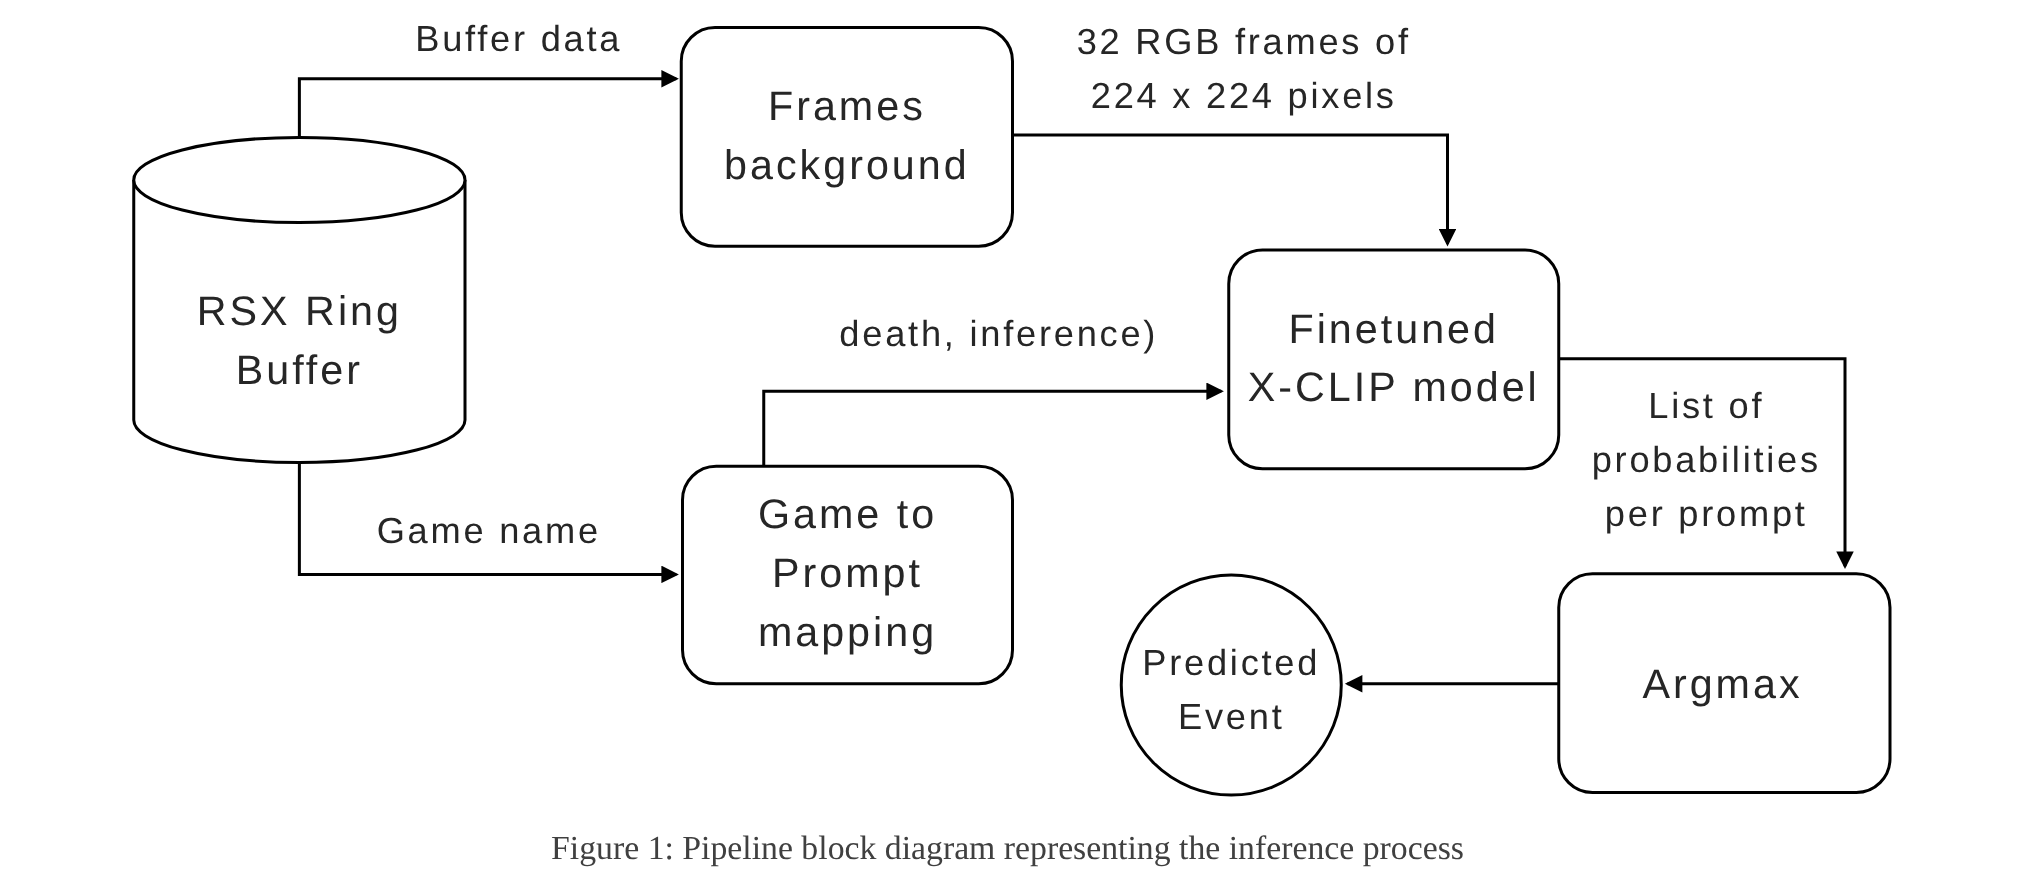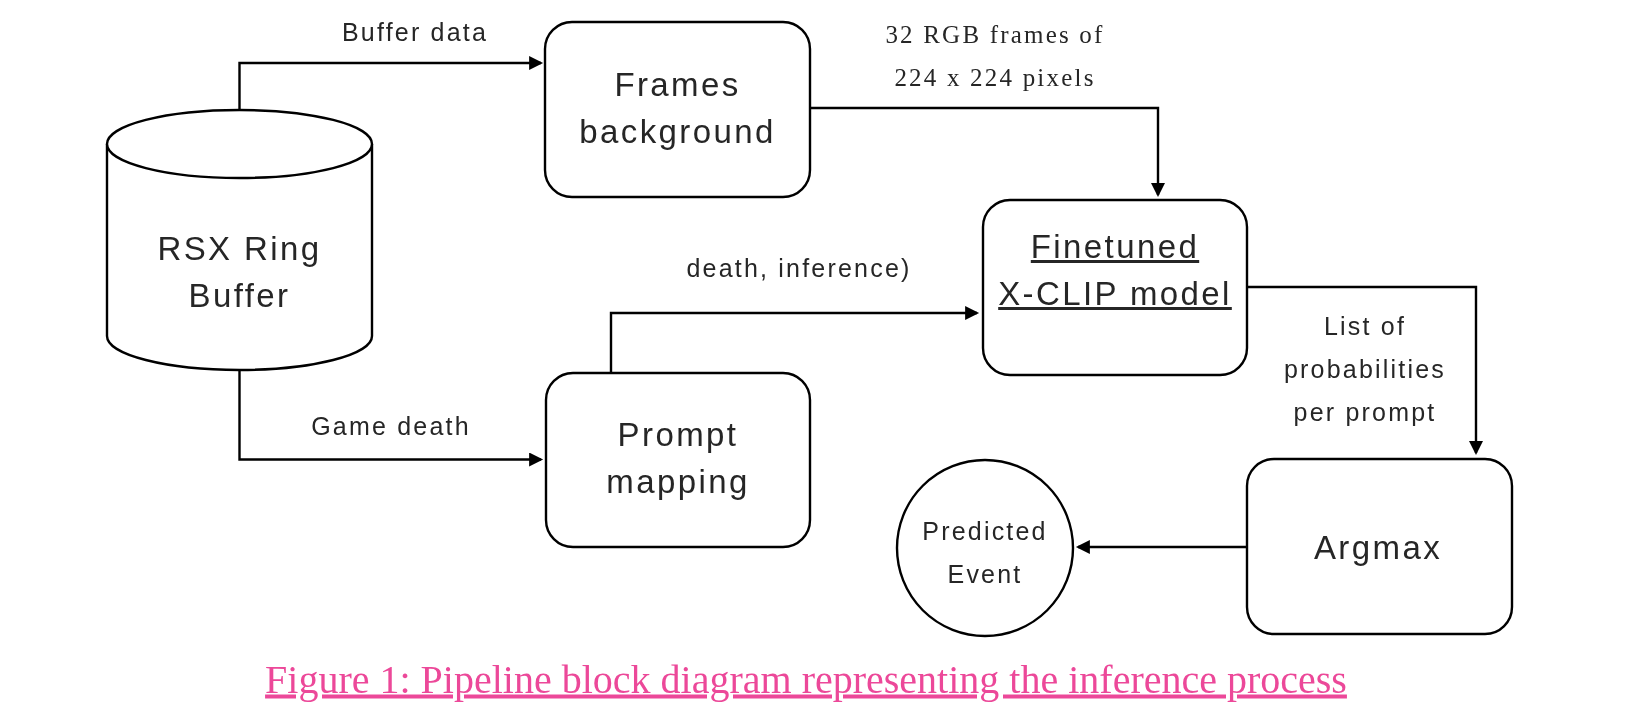--- a/index.html
+++ b/index.html
@@ -26,32 +26,31 @@
     text-align: center;
     white-space: nowrap;
     color: #262626;
   }
   .node-label {
     font-size: 33px;
     line-height: 47px;
     letter-spacing: 2.4px;
   }
   .edge-label {
-    font-size: 25px;
+    font-size: 29px;
     line-height: 43px;
     letter-spacing: 2.2px;
   }
   .caption {
     position: absolute;
     transform: translate(-50%, -50%);
     font-family: "Liberation Serif", "DejaVu Serif", serif;
-    font-size: 40px;
-    color: #ec4899;
+    font-size: 27px;
+    color: #404040;
     white-space: nowrap;
-    text-decoration: underline;
   }
 </style>
 </head>
 <body>
 
 <div id="stage">
 
   <svg id="diagram-svg" width="1634" height="711" viewBox="0 0 1634 711">
     <defs>
       <marker id="arrow" viewBox="0 0 10 10" refX="8.5" refY="5" markerUnits="userSpaceOnUse" markerWidth="16" markerHeight="14" orient="auto">
@@ -86,49 +85,50 @@
     <div>RSX Ring</div>
     <div>Buffer</div>
   </div>
 
   <div class="label node-label" style="left:677.5px; top:107.5px;">
     <div>Frames</div>
     <div>background</div>
   </div>
 
   <div class="label node-label" style="left:678px; top:457.5px;">
+    <div>Game to</div>
     <div>Prompt</div>
     <div>mapping</div>
   </div>
 
-  <div class="label node-label" style="left:1115px; top:270px;text-decoration:underline;">
+  <div class="label node-label" style="left:1115px; top:286px;">
     <div>Finetuned</div>
     <div>X-CLIP model</div>
   </div>
 
   <div class="label node-label" style="left:1378px; top:547px;">
     <div>Argmax</div>
   </div>
 
   <div class="label edge-label" style="left:985px; top:553px;">
     <div>Predicted</div>
     <div>Event</div>
   </div>
 
   <div class="label edge-label" style="left:415px; top:32px;">
     <div>Buffer data</div>
   </div>
 
-  <div class="label edge-label" style="left:995px; top:56px;font-family:Liberation Serif, serif;">
+  <div class="label edge-label" style="left:995px; top:56px;">
     <div>32 RGB frames of</div>
     <div>224 x 224 pixels</div>
   </div>
 
   <div class="label edge-label" style="left:391px; top:426px;">
-    <div>Game death</div>
+    <div>Game name</div>
   </div>
 
   <div class="label edge-label" style="left:799px; top:268px;">
     <div>death, inference)</div>
   </div>
 
   <div class="label edge-label" style="left:1365px; top:369px;">
     <div>List of</div>
     <div>probabilities</div>
     <div>per prompt</div>

